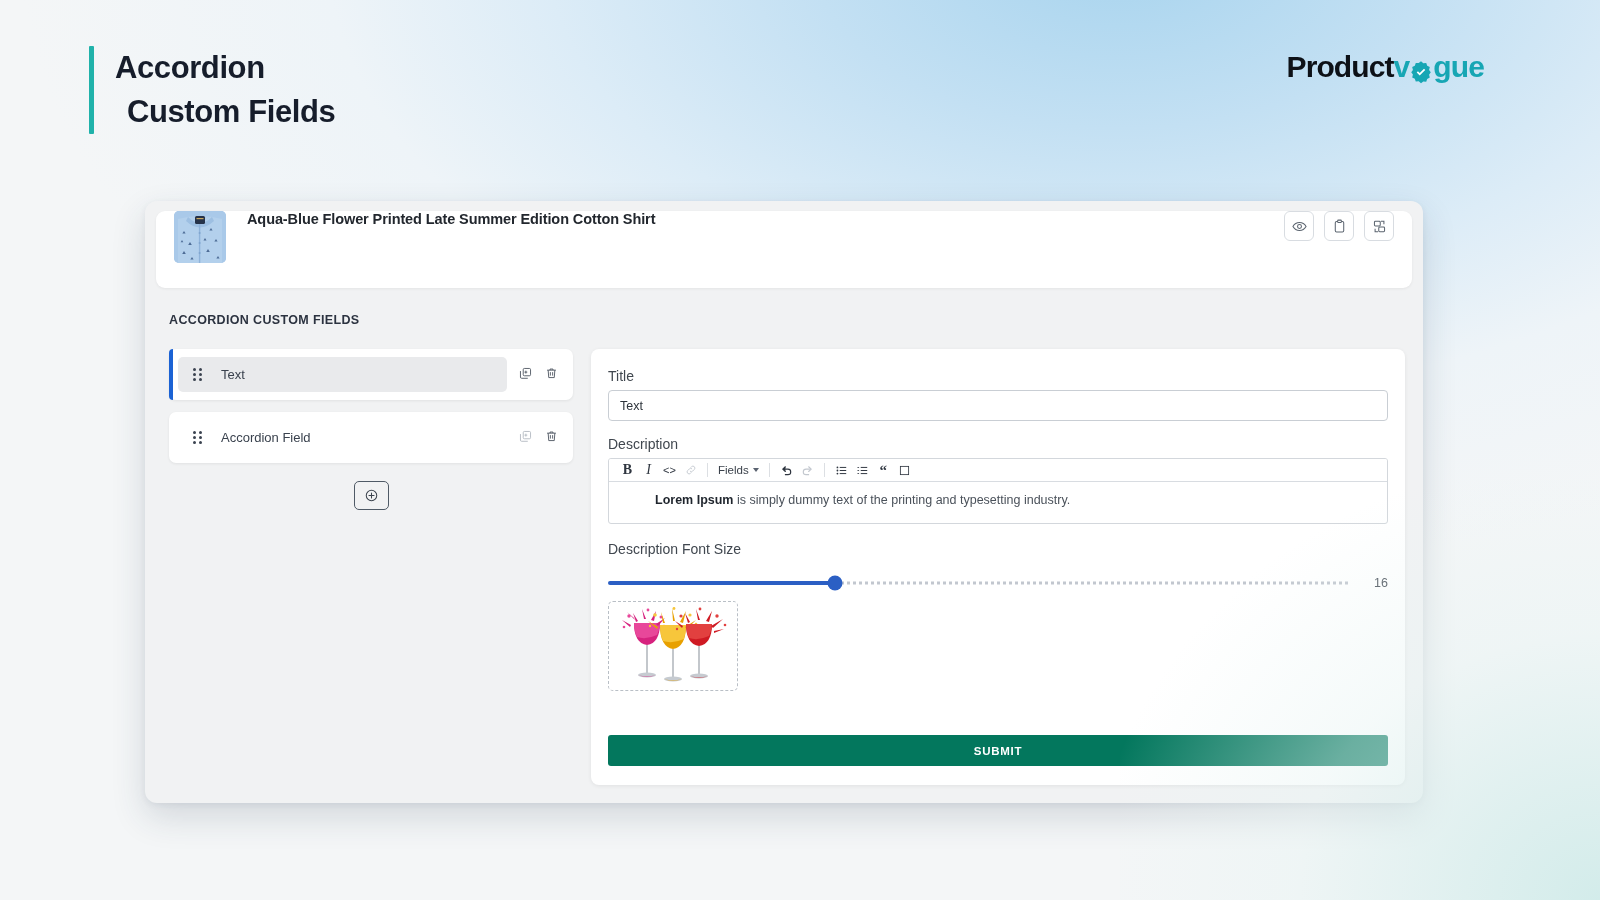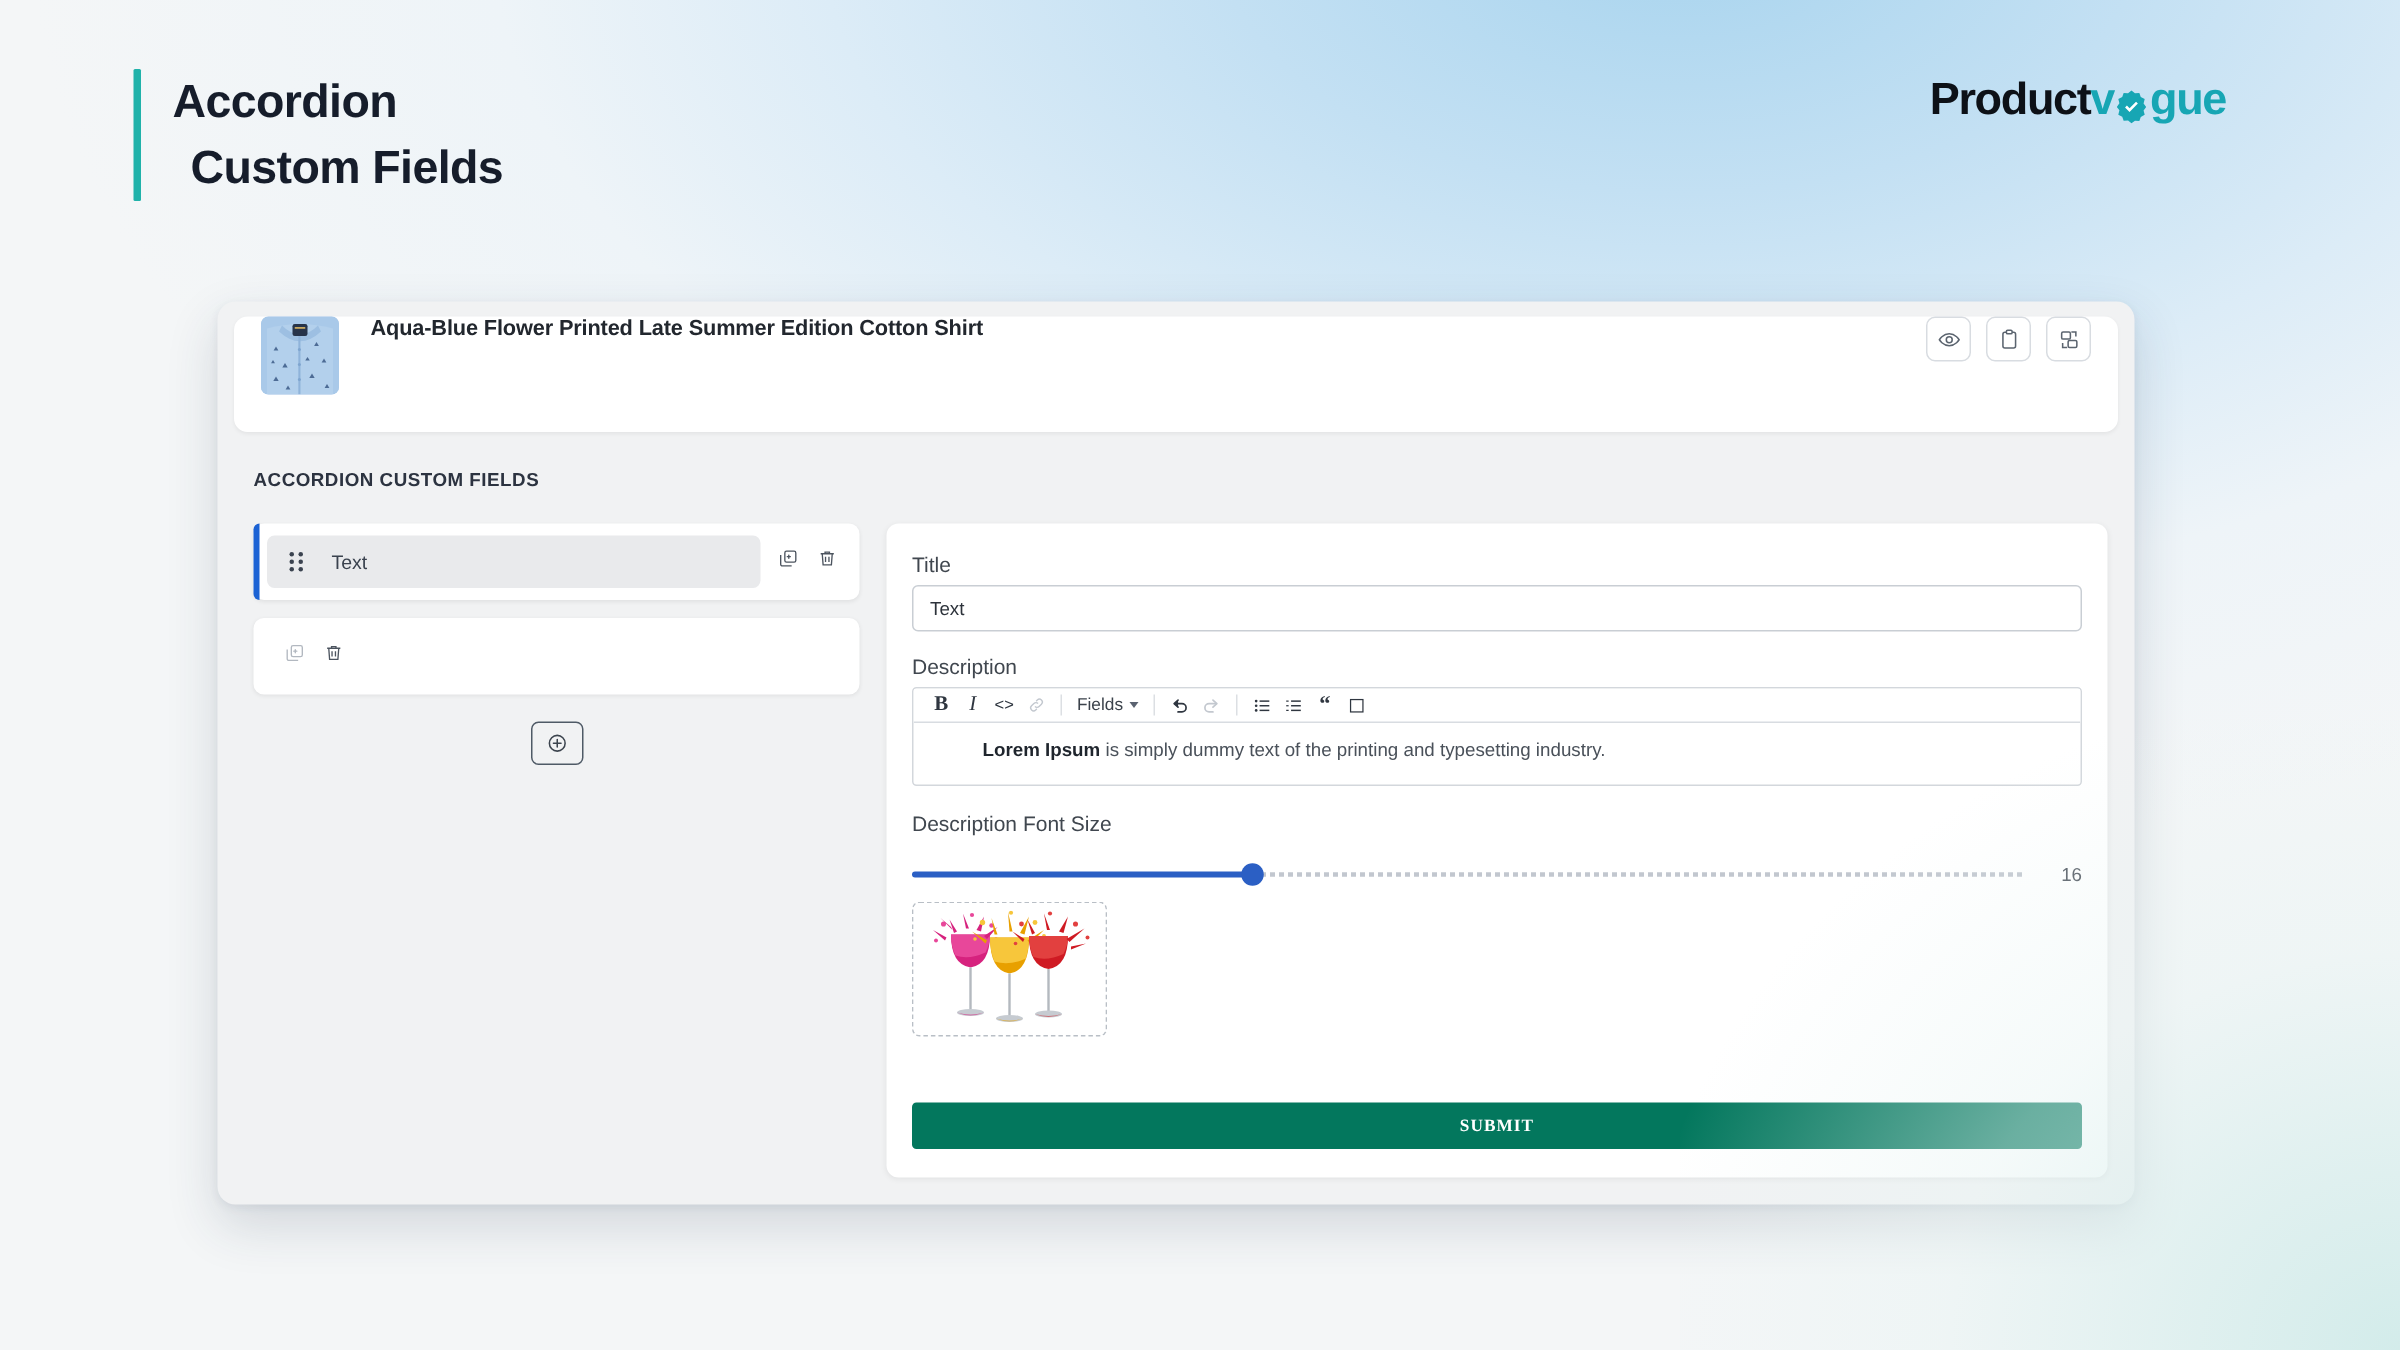--- a/index.html
+++ b/index.html
@@ -379,21 +379,21 @@
     width: 780px;
     height: 31px;
     background: #03775d;
     color: #ffffff;
     border: none;
     border-radius: 3px;
     font-size: 11.5px;
     font-weight: bold;
     letter-spacing: 0.7px;
     cursor: pointer;
-    font-family: Liberation Serif, serif;
+    font-family: Liberation Sans, sans-serif;
   }
 </style>
 </head>
 <body>
 
 <div class="page-header">
   <div class="title-bar"></div>
   <h1 class="page-title">
     <span>Accordion</span>
     <span class="l2">Custom Fields</span>
@@ -495,20 +495,31 @@
             <path d="M2.6 3.9h10.8"></path>
             <path d="M6.2 3.9V2.5h3.6v1.4"></path>
             <path d="M3.9 3.9l.7 9.1h6.8l.7-9.1"></path>
             <path d="M6.6 6.3v4.3M9.4 6.3v4.3"></path>
           </svg>
         </span>
       </div>
     </div>
 
     <div class="field-card">
+      <div class="row-inner">
+        <span class="drag-dots">
+          <i></i>
+            <i></i>
+            <i></i>
+            <i></i>
+            <i></i>
+            <i></i>
+        </span>
+        <span class="field-label">Accordion Field</span>
+      </div>
       <div class="row-actions">
         <span class="act">
           <svg width="13" height="13" viewBox="0 0 16 16" fill="none" stroke="#b2b8c0" stroke-width="1.1">
             <rect x="5.2" y="1.8" width="9" height="9" rx="1.4"></rect>
             <path d="M10.8 13.9H3.2a1.4 1.4 0 01-1.4-1.4V5"></path>
             <path d="M9.7 6.3H7.2M8.45 5v2.6" stroke-linecap="round"></path>
           </svg>
         </span>
         <span class="act">
           <svg width="13" height="13" viewBox="0 0 16 16" fill="none" stroke="#4c545f" stroke-width="1.1">

